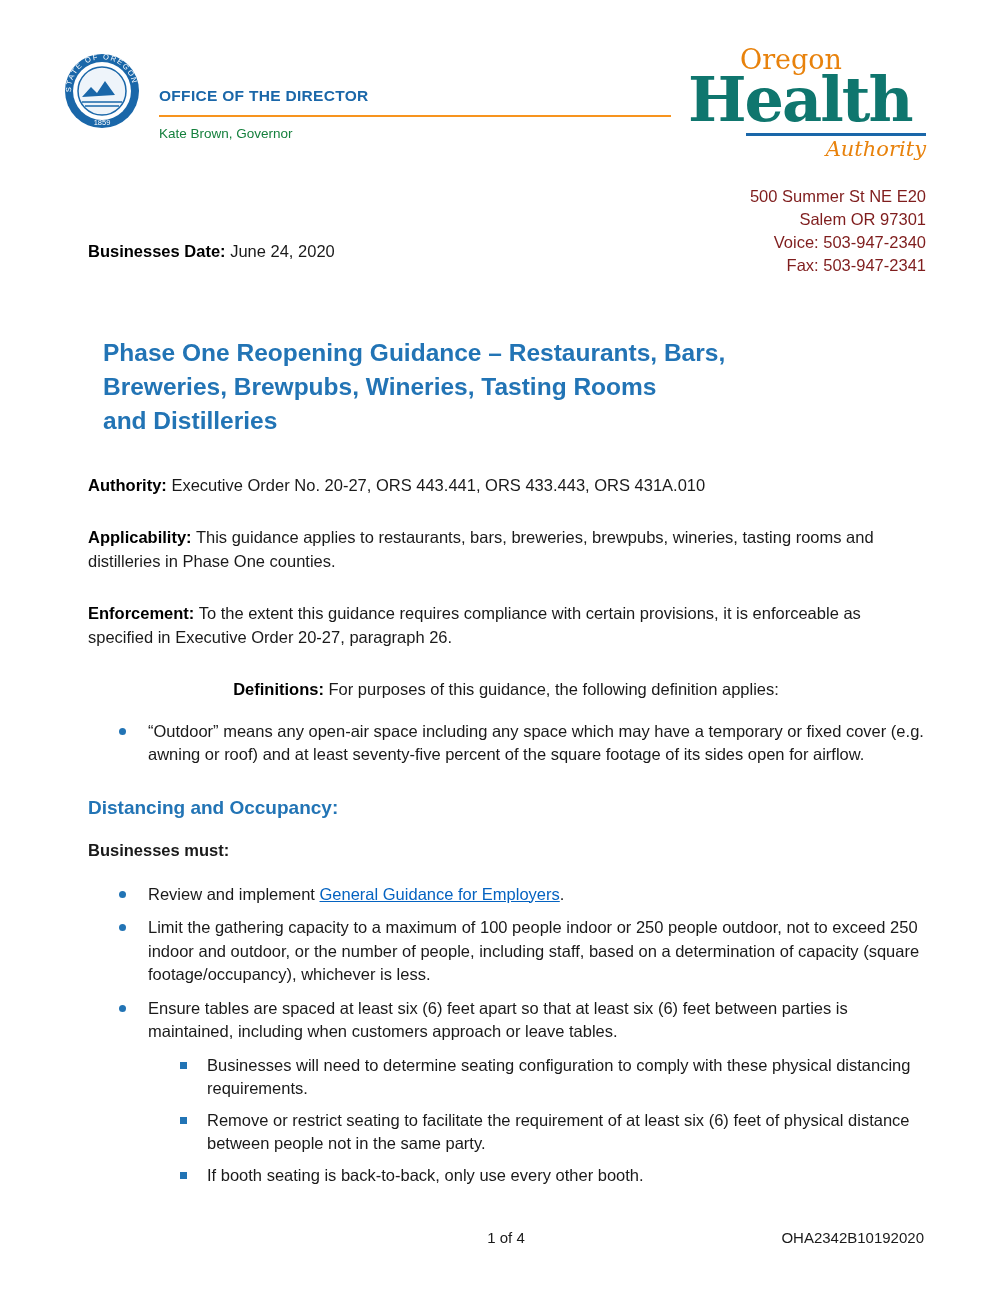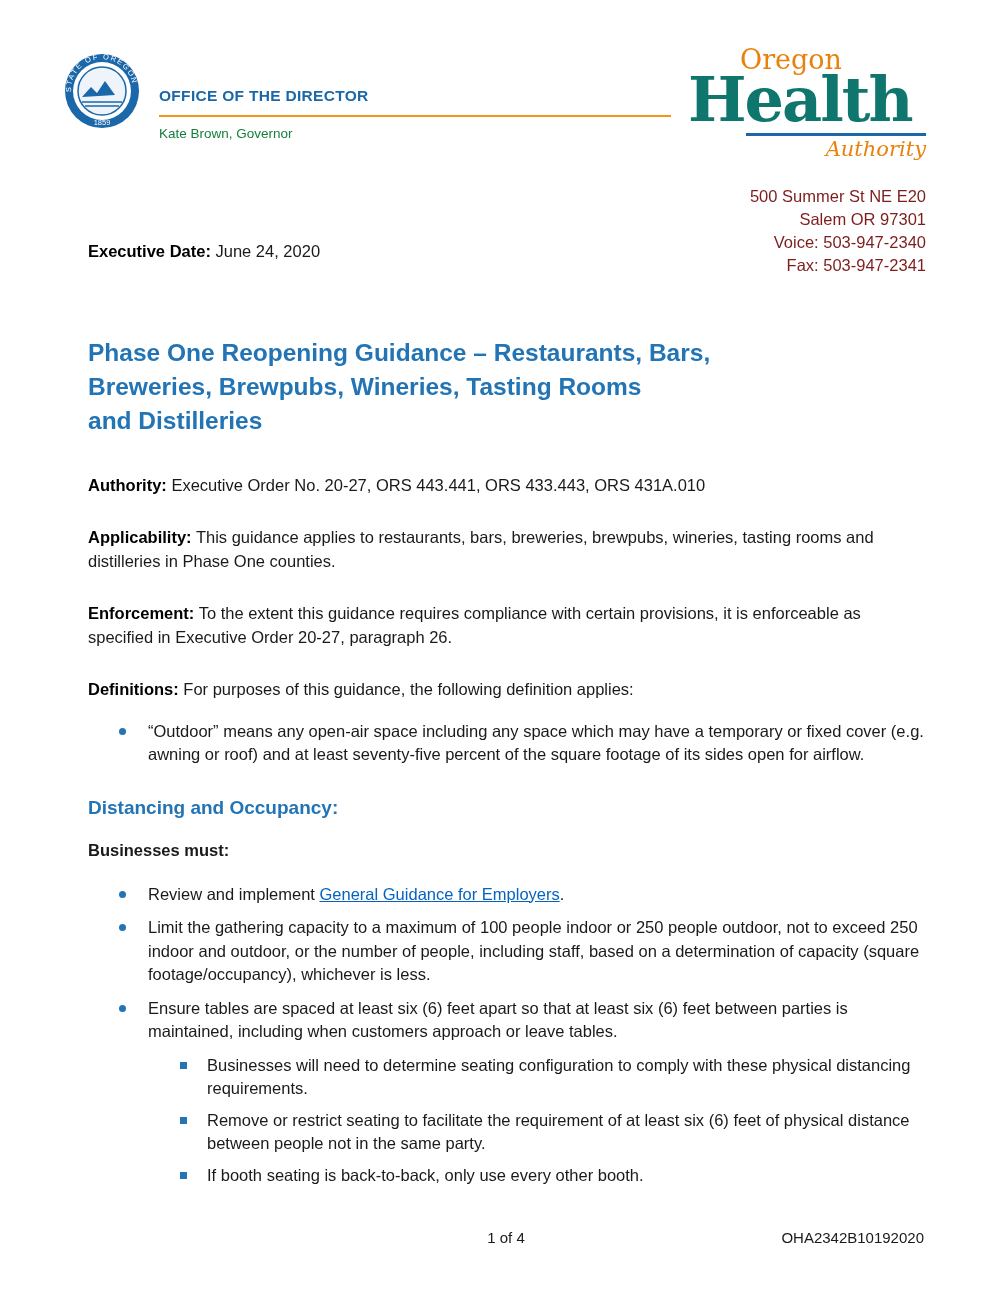--- a/index.html
+++ b/index.html
@@ -43,21 +43,21 @@
   .logo-health { color: #0f766e; font-size: 62px; font-weight: bold; line-height: 1; padding-top: 17px; letter-spacing: -2px; }
   .logo-rule { height: 3px; background: #1A67A9; margin: 2px 0 1px 58px; }
   .logo-authority { color: #E8820C; font-size: 21px; text-align: right; font-style: italic; line-height: 1.15; }
   .address { margin-top: 24px; text-align: right; color: #7f1d1d; font-size: 16.5px; line-height: 23px; }
 
   
   .content { position: absolute; left: 88px; right: 76px; top: 240px; }
   .para { margin: 0 0 29px 0; }
   .para strong { font-weight: bold; color: #000; }
   .doc-title {
-    margin: 72px 0 36px 0;
+    margin: 72px 0 36px 15px;
     color: #2274B5;
     font-size: 24.5px;
     line-height: 34px;
     font-weight: bold;
   }
   .section-heading {
     color: #2274B5;
     font-size: 19px;
     font-weight: bold;
     margin: 29px 0 20px 0;
@@ -130,35 +130,35 @@
         <div>500 Summer St NE E20</div>
         <div>Salem OR 97301</div>
         <div>Voice: 503-947-2340</div>
         <div>Fax: 503-947-2341</div>
       </div>
     </div>
   </header>
 
   <main class="content">
 
-    <p class="para"><strong>Executive Date:</strong><span> June 24, 2020</span></p>
+    <p class="para"><strong>Businesses Date:</strong><span> June 24, 2020</span></p>
 
     <h1 class="doc-title">
       <div>Phase One Reopening Guidance – Restaurants, Bars,</div>
       <div>Breweries, Brewpubs, Wineries, Tasting Rooms</div>
       <div>and Distilleries</div>
     </h1>
 
     <p class="para"><strong>Authority:</strong><span> Executive Order No. 20-27, ORS 443.441, ORS 433.443, ORS 431A.010</span></p>
 
     <p class="para"><strong>Applicability:</strong><span> This guidance applies to restaurants, bars, breweries, brewpubs, wineries, tasting rooms and distilleries in Phase One counties.</span></p>
 
     <p class="para"><strong>Enforcement:</strong><span> To the extent this guidance requires compliance with certain provisions, it is enforceable as specified in Executive Order 20-27, paragraph 26.</span></p>
 
-    <p class="para" style="margin-bottom:0;"><strong>Definitions:</strong><span> For purposes of this guidance, the following definition applies:</span></p>
+    <p class="para" style="margin-bottom:0;text-align:center;"><strong>Definitions:</strong><span> For purposes of this guidance, the following definition applies:</span></p>
 
     <div class="def-list">
       <div class="bullet l1">
         <span class="marker"></span>
         <div class="btext">“Outdoor” means any open-air space including any space which may have a temporary or fixed cover (e.g. awning or roof) and at least seventy-five percent of the square footage of its sides open for airflow.</div>
       </div>
     </div>
 
     <h2 class="section-heading">Distancing and Occupancy:</h2>
 

